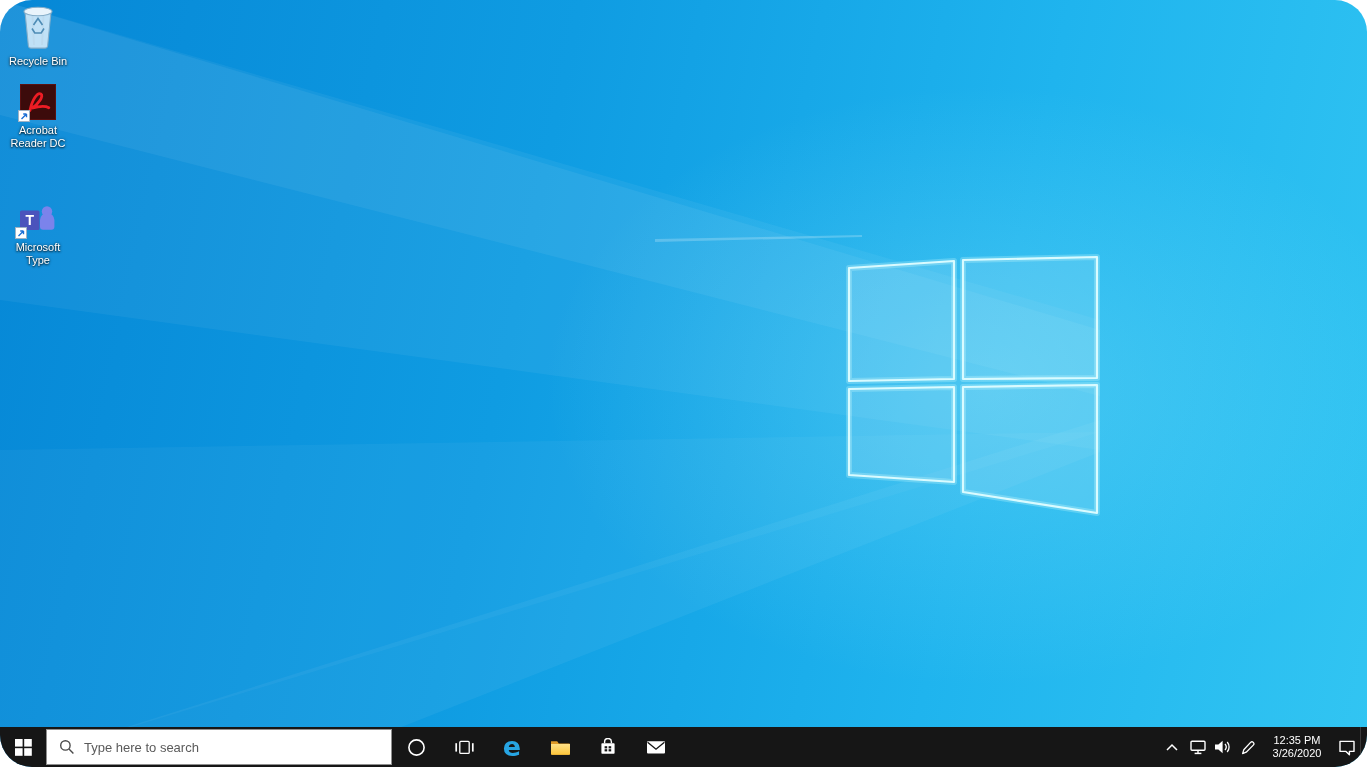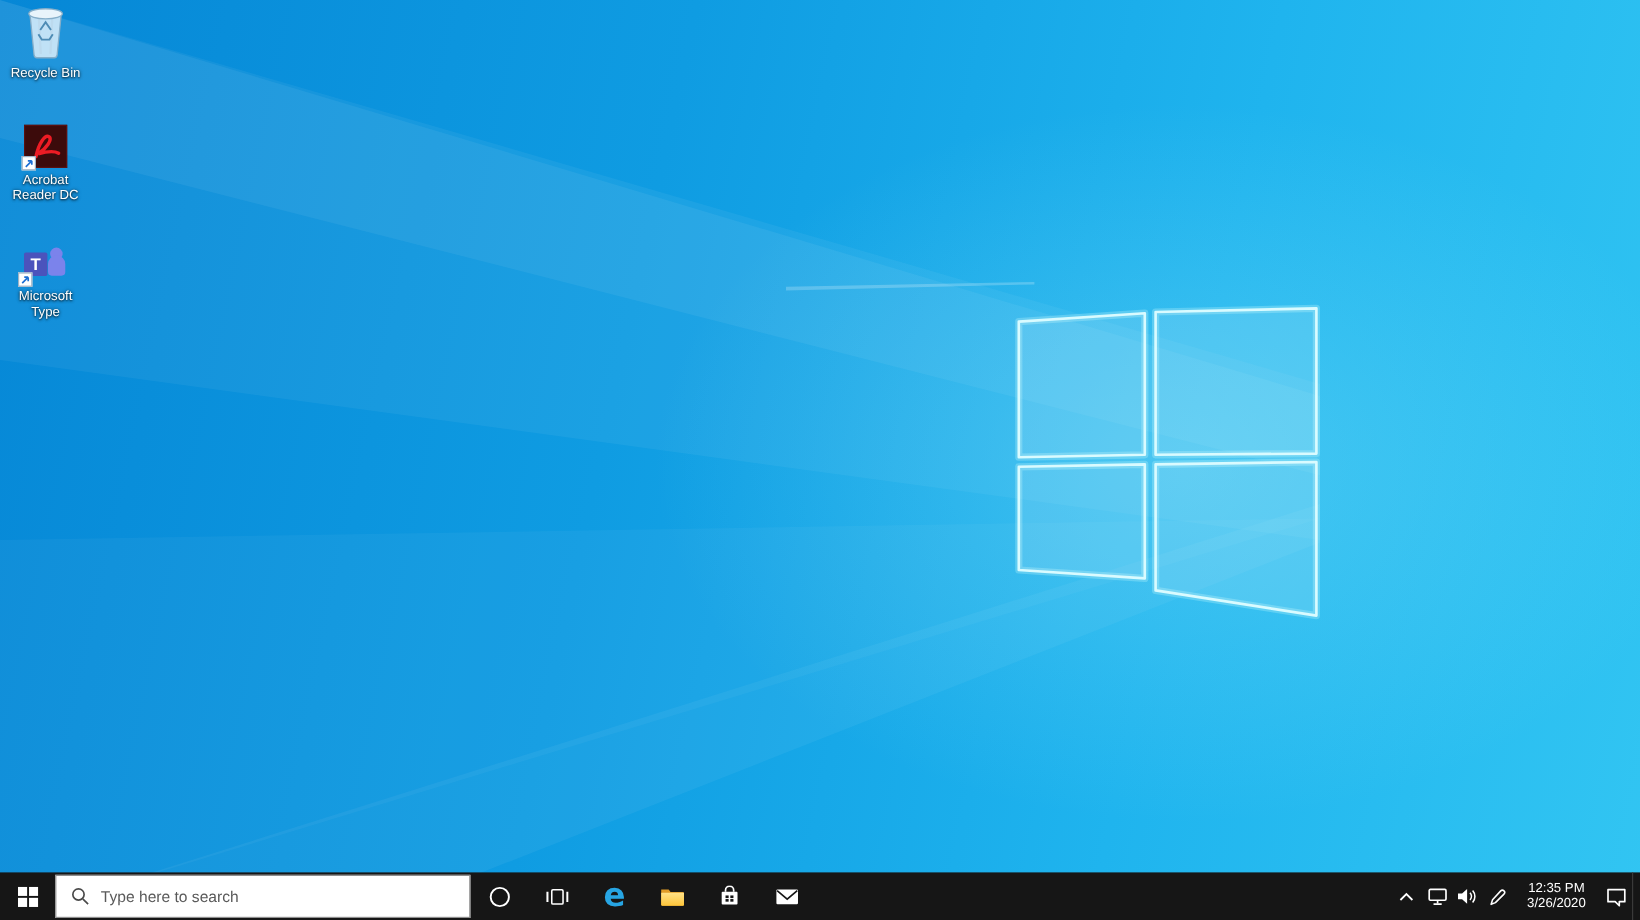--- a/index.html
+++ b/index.html
@@ -1,32 +1,32 @@
 <!DOCTYPE html>
 <html><head>
 <meta charset="utf-8">
 <style>
   * { margin:0; padding:0; box-sizing:border-box; }
   html,body { width:1367px; height:767px; overflow:hidden;
     font-family:"Liberation Sans","DejaVu Sans",sans-serif; }
 
   .screen { position:relative; width:1367px; height:767px; overflow:hidden;
-    background:linear-gradient(102deg,#0687d6 0%,#0f9ce2 38%,#1fb4ee 70%,#32c5f2 100%); }
+    background:linear-gradient(102deg,#0687d6 0%,#0f9ce2 38%,#1fb4ee 70%,#32c5f2 100%);border-radius:32px; }
 
   .wallpaper-svg { position:absolute; inset:0; width:100%; height:100%; display:block; }
 
   
   .desktop-icons { position:absolute; top:0; left:0; width:80px; }
   .desktop-icon { position:absolute; left:1px; width:74px; display:flex;
     flex-direction:column; align-items:center; cursor:default; }
   .desktop-icon .art { position:relative; display:flex; align-items:center; justify-content:center; }
   .desktop-icon .lbl { margin-top:4px; width:70px; text-align:center; color:#fff;
     font-size:11px; line-height:13px; text-shadow:0 1px 2px rgba(0,0,0,.85), 0 0 3px rgba(0,0,0,.5); }
   #icon-recycle { top:3px; }
-  #icon-acrobat { top:104px;justify-content:center; }
+  #icon-acrobat { top:84px;justify-content:center; }
   #icon-teams   { top:203px; }
 
   .acrobat-tile { width:36px; height:36px; background:#3c0b0b; border:1px solid #5a1010;
     display:flex; align-items:center; justify-content:center; }
   .teams-art { width:42px; height:34px; position:relative; }
 
   .shortcut-overlay { position:absolute; left:-2px; bottom:-2px; width:12px; height:12px;
     background:#fff; border:1px solid #9fb2c4; display:flex; align-items:center; justify-content:center; }
 
   

